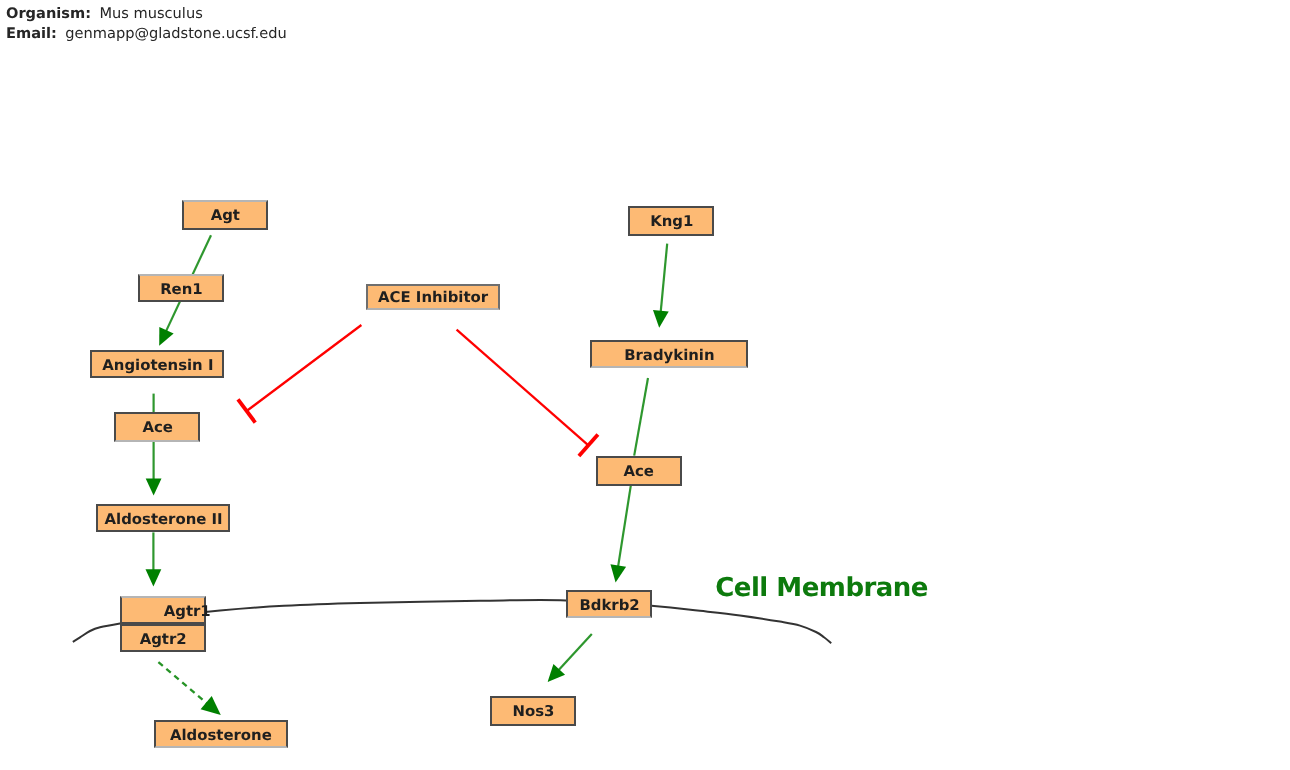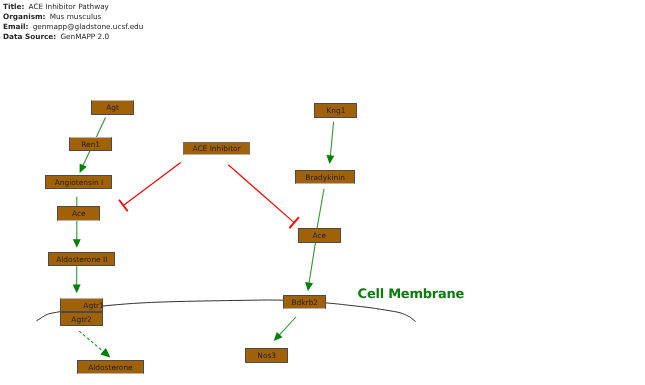--- a/index.html
+++ b/index.html
@@ -10,35 +10,33 @@
     overflow:hidden;
     position:relative;
     -webkit-font-smoothing:antialiased;
     text-rendering:geometricPrecision;
   }
   #page { position:absolute; left:0; top:0; width:645px; height:385px; }
   .meta { position:absolute; left:3px; top:2.2px; font-size:7.3px; color:#262626; line-height:9.8px; }
   .meta .row { white-space:nowrap; }
   .meta .lbl { font-weight:bold; }
   svg.canvas { position:absolute; left:0; top:0; width:645px; height:385px; }
-  .node { position:absolute; box-sizing:border-box; background:#a16207;
+  .node { position:absolute; box-sizing:border-box; background:#fdba74;
           border:1px solid #4a4a4a;
           font-size:7.45px; color:#1f1f1f; display:flex; align-items:center;
-          justify-content:center; line-height:1; padding-top:0.9px; }
+          justify-content:center; line-height:1; padding-top:0.9px;font-weight:bold; }
   .memlabel { position:absolute; font-size:13px; font-weight:bold; color:#0d7a0d; letter-spacing:-0.25px; }
 </style>
 </head>
 <body>
 
 <div id="page">
   <div class="meta" id="meta">
-      <div class="row"><span class="lbl" style="margin-right: 4.2px;">Title:</span><span>ACE Inhibitor Pathway</span></div>
       <div class="row"><span class="lbl" style="margin-right: 4.2px;">Organism:</span><span>Mus musculus</span></div>
       <div class="row"><span class="lbl" style="margin-right: 4.2px;">Email:</span><span>genmapp@gladstone.ucsf.edu</span></div>
-      <div class="row"><span class="lbl" style="margin-right: 4.2px;">Data Source:</span><span>GenMAPP 2.0</span></div>
     </div>
   <svg class="canvas" viewBox="0 0 645 385">
       <path d="M36.40,320.90 C37.00,320.53 38.57,319.60 40.00,318.70 C41.43,317.80 43.33,316.35 45.00,315.50 C46.67,314.65 47.50,314.23 50.00,313.60 C52.50,312.97 55.00,312.53 60.00,311.70 C65.00,310.87 71.67,309.67 80.00,308.60 C88.33,307.53 99.67,306.25 110.00,305.30 C120.33,304.35 130.33,303.53 142.00,302.90 C153.67,302.27 163.67,301.92 180.00,301.50 C196.33,301.08 222.83,300.62 240.00,300.40 C257.17,300.18 268.50,299.77 283.00,300.20 C297.50,300.63 315.83,302.13 327.00,303.00 C338.17,303.87 342.83,304.62 350.00,305.40 C357.17,306.18 363.33,306.80 370.00,307.70 C376.67,308.60 385.00,309.95 390.00,310.80 C395.00,311.65 397.00,311.93 400.00,312.80 C403.00,313.67 406.00,315.03 408.00,316.00 C410.00,316.97 410.73,317.67 412.00,318.60 C413.27,319.53 415.00,321.10 415.60,321.60" fill="none" stroke="#333333" stroke-width="1"></path>
       <line x1="105.5" y1="117.6" x2="82.568981118675" y2="166.5608240979642" stroke="#008000" stroke-width="1.1" stroke-opacity="0.82"></line>
       <polygon points="79.60,172.90 79.67,163.44 86.82,166.79" fill="#008000"></polygon>
       <line x1="76.8" y1="196.8" x2="76.8" y2="240.8" stroke="#008000" stroke-width="1.1" stroke-opacity="0.82"></line>
       <polygon points="76.80,247.80 72.85,239.20 80.75,239.20" fill="#008000"></polygon>
       <line x1="76.7" y1="266.2" x2="76.7" y2="286.2" stroke="#008000" stroke-width="1.1" stroke-opacity="0.82"></line>
       <polygon points="76.70,293.20 72.75,284.60 80.65,284.60" fill="#008000"></polygon>
       <line x1="333.6" y1="121.8" x2="330.262101370058" y2="156.93138308013943" stroke="#008000" stroke-width="1.1" stroke-opacity="0.82"></line>
@@ -59,19 +57,19 @@
       <div class="node" style="left: 91.2px; top: 100.4px; width: 42.9px; height: 14.7px; border-top-color: rgb(181, 181, 181);">Agt</div>
       <div class="node" style="left: 69.1px; top: 136.6px; width: 43.2px; height: 14.8px; border-top-color: rgb(181, 181, 181);">Ren1</div>
       <div class="node" style="left: 45.4px; top: 175.2px; width: 67.1px; height: 14px;">Angiotensin I</div>
       <div class="node" style="left: 57.2px; top: 206.4px; width: 43.3px; height: 14.4px; border-bottom-color: rgb(181, 181, 181);">Ace</div>
       <div class="node" style="left: 48.1px; top: 252px; width: 67.4px; height: 14.4px;">Aldosterone II</div>
       <div class="node" style="left: 60px; top: 297.8px; width: 43.2px; height: 14.5px; border-top-color: rgb(181, 181, 181); padding-left: 24px;">Agtr1</div>
       <div class="node" style="left: 60px; top: 312.3px; width: 43.2px; height: 14px;">Agtr2</div>
       <div class="node" style="left: 76.9px; top: 360.3px; width: 67.1px; height: 14px; border-bottom-color: rgb(181, 181, 181);">Aldosterone</div>
       <div class="node" style="left: 183px; top: 141.5px; width: 67.1px; height: 13.8px; border-color: rgb(110, 110, 110) rgb(110, 110, 110) rgb(176, 176, 176);">ACE Inhibitor</div>
       <div class="node" style="left: 314.3px; top: 103px; width: 43.2px; height: 14.5px;">Kng1</div>
-      <div class="node" style="left: 295.2px; top: 170.2px; width: 60px; height: 14.2px; border-bottom-color: rgb(181, 181, 181);">Bradykinin</div>
+      <div class="node" style="left: 295.2px; top: 170.2px; width: 79px; height: 14.2px; border-bottom-color: rgb(181, 181, 181);">Bradykinin</div>
       <div class="node" style="left: 297.8px; top: 228px; width: 43.1px; height: 14.5px;">Ace</div>
       <div class="node" style="left: 283.2px; top: 295px; width: 43.2px; height: 14.4px; border-bottom-color: rgb(181, 181, 181);">Bdkrb2</div>
       <div class="node" style="left: 245.2px; top: 348px; width: 43.1px; height: 14.5px;">Nos3</div>
     </div>
   <div class="memlabel" style="left:357.6px; top:286.9px;">Cell Membrane</div>
 </div>
 
 </body></html>

